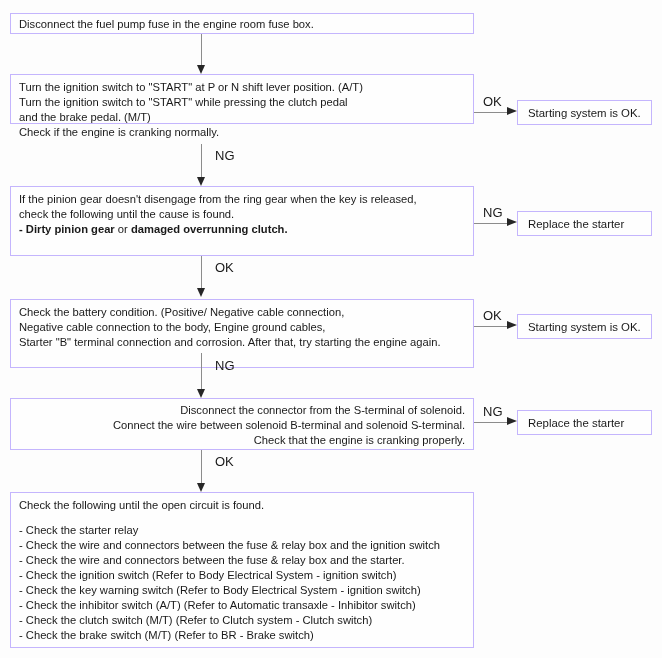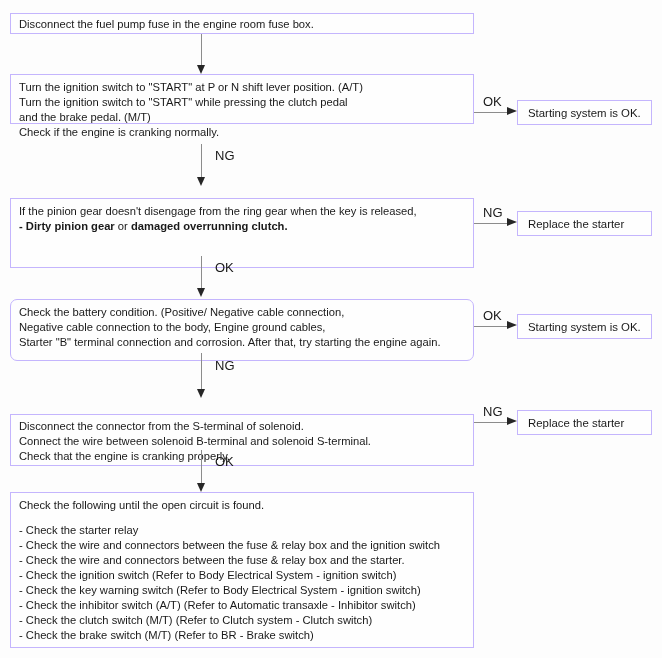--- a/index.html
+++ b/index.html
@@ -23,25 +23,25 @@
             border-top:4.5px solid transparent; border-bottom:4.5px solid transparent;
             border-left:10px solid #262626; }
   .lbl { position:absolute; font-size:13px; line-height:13px; }
   .dlbl { left:215px; }
   .blbl { left:483px; }
 
   #b1 { top:13px;  height:21px; padding-top:3px; }
   #v0 { top:34px;  height:31px; }  #a0 { top:65px; }
   #b2 { top:74px;  height:50px; }
   #dl0{ top:149px; }  #v1 { top:144px; height:33px; }  #a1 { top:177px; }
-  #b3 { top:198px; height:70px; }
+  #b3 { top:186px; height:70px; }
   #dl1{ top:261px; }  #v2 { top:256px; height:32px; }  #a2 { top:288px; }
-  #b4 { top:299px; height:62px;border-radius:7px; }
+  #b4 { top:299px; height:69px; }
   #dl2{ top:359px; }  #v3 { top:353px; height:36px; }  #a3 { top:389px; }
-  #b5 { top:414px; height:52px; padding-top:4px; }
+  #b5 { top:398px; height:52px; padding-top:4px;text-align:right; }
   #dl3{ top:455px; }  #v4 { top:450px; height:33px; }  #a4 { top:483px; }
   #b6 { top:492px; height:156px; }
 
   #h1 { top:112px; } #ar1 { top:107px; } #bl1 { top:95px;  } #s1 { top:100px; }
   #h2 { top:223px; } #ar2 { top:218px; } #bl2 { top:206px; } #s2 { top:211px; }
   #h3 { top:326px; } #ar3 { top:321px; } #bl3 { top:309px; } #s3 { top:314px; }
   #h4 { top:422px; } #ar4 { top:417px; } #bl4 { top:405px; } #s4 { top:410px; }
 </style>
 </head>
 <body>
@@ -68,20 +68,21 @@
 
   <div class="hline" id="h1"></div>
   <div class="aright" id="ar1"></div>
   <div class="lbl blbl" id="bl1">OK</div>
   <div class="box side" id="s1">
     <span>Starting system is OK.</span>
   </div>
 
   <div class="box main" id="b3">
     <div class="tl">If the pinion gear doesn't disengage from the ring gear when the key is released,</div>
+    <div class="tl">check the following until the cause is found.</div>
     <div class="tl">
       <span class="b">- Dirty pinion gear</span><span> or </span><span class="b">damaged overrunning clutch.</span>
     </div>
   </div>
 
   <div class="lbl dlbl" id="dl1">OK</div>
   <div class="vline" id="v2"></div>
   <div class="adown" id="a2"></div>
 
   <div class="hline" id="h2"></div>

